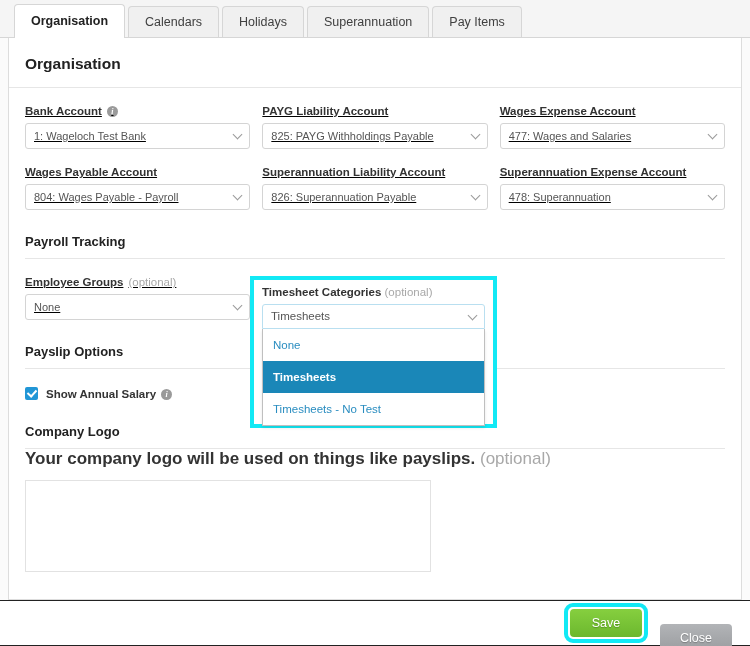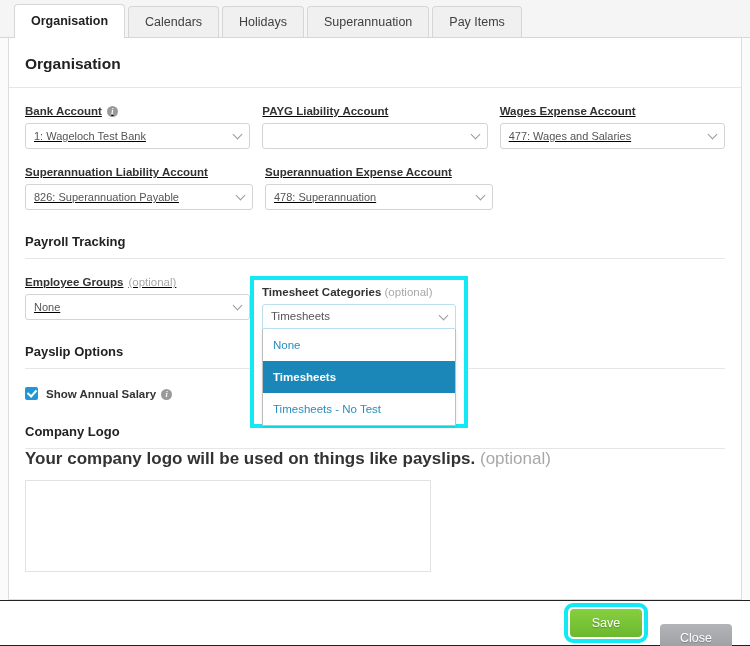--- a/index.html
+++ b/index.html
@@ -194,21 +194,21 @@
     margin-top: 11px;
     width: 406px; height: 92px;
     background: #ffffff;
     border: 1px solid #e2e2e2;
   }
 
   
   .dd-highlight {
     position: absolute;
     left: 250px; top: 276px;
-    width: 218px; height: 152px;
+    width: 247px; height: 152px;
     border: 4px solid #12e9f5;
     background: #ffffff;
     z-index: 20;
   }
   .dd-inner { padding: 6px 8px 0 8px; }
   .dd-label {
     font-size: 11.5px;
     font-weight: bold;
     color: #333333;
     margin-bottom: 6px;
@@ -325,35 +325,45 @@
           <div class="select">
             <span>1: Wageloch Test Bank</span>
             <span class="caret"></span>
           </div>
         </div>
         <div class="field">
           <div class="field-label">
             <span>PAYG Liability Account</span>
           </div>
           <div class="select">
+            <span>825: PAYG Withholdings Payable</span>
             <span class="caret"></span>
           </div>
         </div>
         <div class="field">
           <div class="field-label">
             <span>Wages Expense Account</span>
           </div>
           <div class="select">
             <span>477: Wages and Salaries</span>
             <span class="caret"></span>
           </div>
         </div>
       </div>
 
       <div class="row">
+        <div class="field">
+          <div class="field-label">
+            <span>Wages Payable Account</span>
+          </div>
+          <div class="select">
+            <span>804: Wages Payable - Payroll</span>
+            <span class="caret"></span>
+          </div>
+        </div>
         <div class="field">
           <div class="field-label">
             <span>Superannuation Liability Account</span>
           </div>
           <div class="select">
             <span>826: Superannuation Payable</span>
             <span class="caret"></span>
           </div>
         </div>
         <div class="field">

